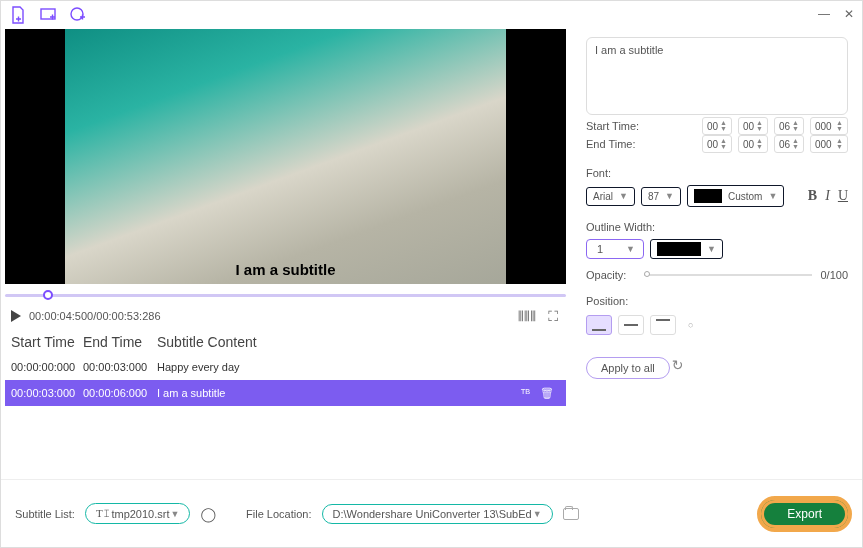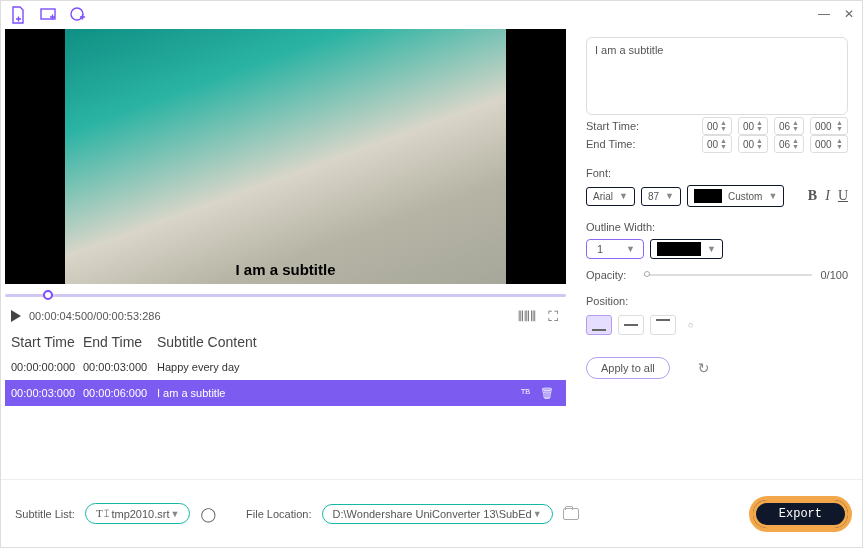--- a/index.html
+++ b/index.html
@@ -25,21 +25,21 @@
 .controls-right span { color:#666; cursor:pointer; font-size:14px; }
 .table-header { display:flex; height:24px; align-items:center; font-size:14px; color:#444; padding:0 6px; }
 .col-start { width:72px; } .col-end { width:74px; } .col-content { flex:1; }
 .table-row { display:flex; height:26px; align-items:center; font-size:11px; padding:0 6px; }
 .table-row.r1 { color:#333; } .table-row.r2 { background:#7c5cf0; color:#fff; }
 .row-icons { margin-left:auto; display:flex; gap:10px; padding-right:6px; }
 .row-icons span { cursor:pointer; opacity:.9; }
 .bottom-bar { position:absolute; bottom:0; left:0; right:0; height:68px; display:flex; align-items:center; padding:0 14px; font-size:11px; color:#555; gap:10px; border-top:1px solid #eee; background:#fff; }
 .sel-box { border:1px solid #14b8a6; border-radius:12px; padding:3px 10px; display:flex; align-items:center; gap:1px; cursor:pointer; }
 .caret { font-size:9px; color:#888; }
-.export-btn { margin-left:auto; background:#0f172a; color:#fff; border:none; border-radius:14px; padding:7px 26px; font-size:12px; cursor:pointer; box-shadow:0 0 0 3px #f2a84b inset, 0 0 0 3px #f2a84b; outline:2px solid #f2a84b; outline-offset:2px;font-family:Liberation Mono, monospace; }
+.export-btn { margin-left:auto; background:#15803d; color:#fff; border:none; border-radius:14px; padding:7px 26px; font-size:12px; cursor:pointer; box-shadow:0 0 0 3px #f2a84b inset, 0 0 0 3px #f2a84b; outline:2px solid #f2a84b; outline-offset:2px; }
 .right textarea { width:100%; height:78px; border:1px solid #ddd; border-radius:6px; padding:6px 8px; font-size:11px; resize:none; color:#555; }
 .row-label { display:flex; align-items:center; gap:6px; }
 .row-label>label { width:60px; }
 .spin { width:30px; border:1px solid #ddd; border-radius:3px; font-size:10px; padding:2px 4px; display:flex; align-items:center; justify-content:space-between; }
 .spin.wide { width:38px; }
 .spins { display:flex; gap:6px; margin-left:auto; }
 .arrows { font-size:7px; line-height:6px; color:#888; cursor:pointer; }
 .section { margin-top:14px; }
 .section label { display:block; margin-bottom:6px; }
 .inline-controls { display:flex; gap:6px; align-items:center; }
@@ -49,21 +49,21 @@
 .style-btns span { font-size:14px; font-family:"Times New Roman",serif; cursor:pointer; color:#555; }
 .outline-sel { border:1px solid #8b67f2; border-radius:4px; padding:3px 8px 3px 10px; width:58px; display:flex; justify-content:space-between; align-items:center; cursor:pointer; }
 .slider-row { display:flex; align-items:center; gap:8px; margin-top:10px; }
 .slider-row label { width:50px; }
 .slider-track { flex:1; height:2px; background:#ddd; position:relative; }
 .slider-thumb { width:6px; height:6px; border-radius:50%; border:1px solid #aaa; background:#fff; position:absolute; top:-3px; left:0; }
 .pos-btns { display:flex; gap:6px; margin-top:8px; align-items:center; }
 .pos-btn { width:26px; height:20px; border:1px solid #ddd; border-radius:3px; display:flex; align-items:center; justify-content:center; cursor:pointer; }
 .pos-btn.active { background:#e6deff; border-color:#b49df0; }
 .pos-btn span { width:14px; height:2px; background:#666; display:block; }
-.apply-row { margin-top:22px; display:flex; gap:28px; align-items:center; }
+.apply-row { margin-top:22px; display:flex; gap:2px; align-items:flex-start; }
 .apply-btn { border:1px solid #b49df0; background:#fff; border-radius:12px; padding:4px 14px; font-size:11px; cursor:pointer; color:#555; }
 .reset-ic { cursor:pointer; color:#888; font-size:14px; }
 .folder-ic { border:1px solid #aaa; width:16px; height:12px; border-radius:2px; position:relative; cursor:pointer; }
 .folder-ic::before { content:''; position:absolute; top:-3px; left:1px; width:6px; height:3px; border:1px solid #aaa; border-bottom:none; border-radius:2px 2px 0 0; }
 svg { display:block; }
 </style>
 </head>
 <body>
 
 <div class="titlebar">

